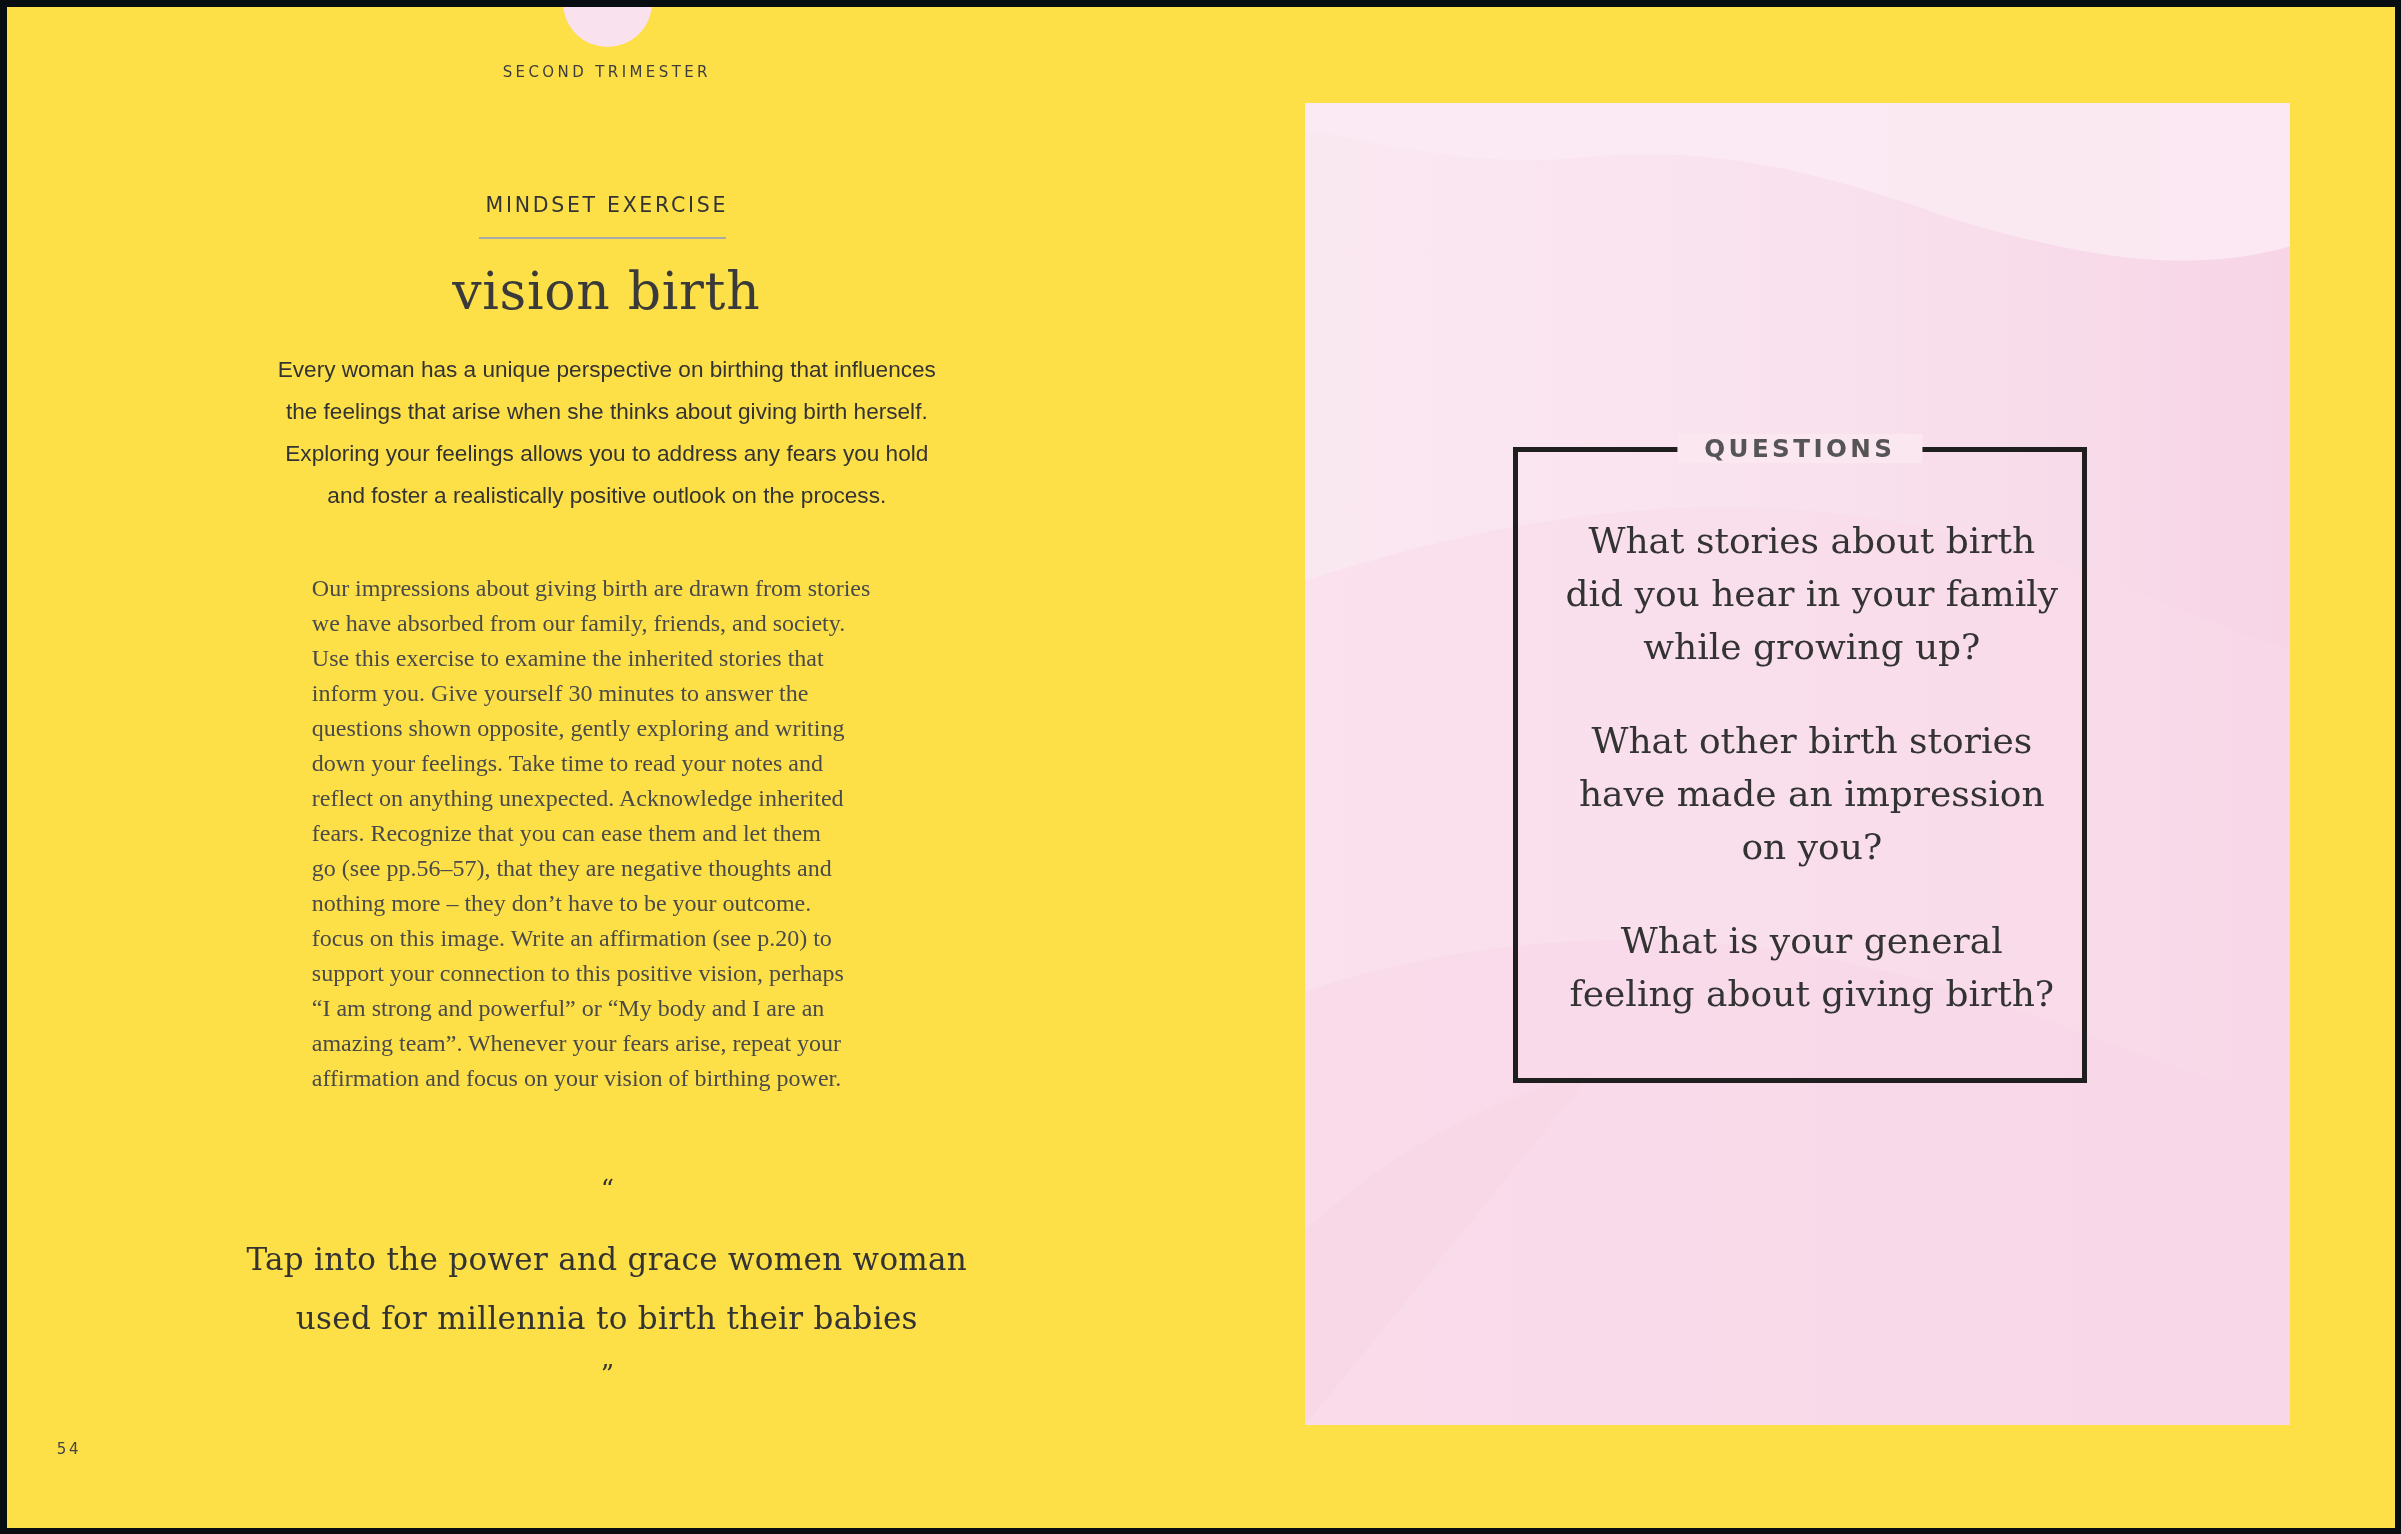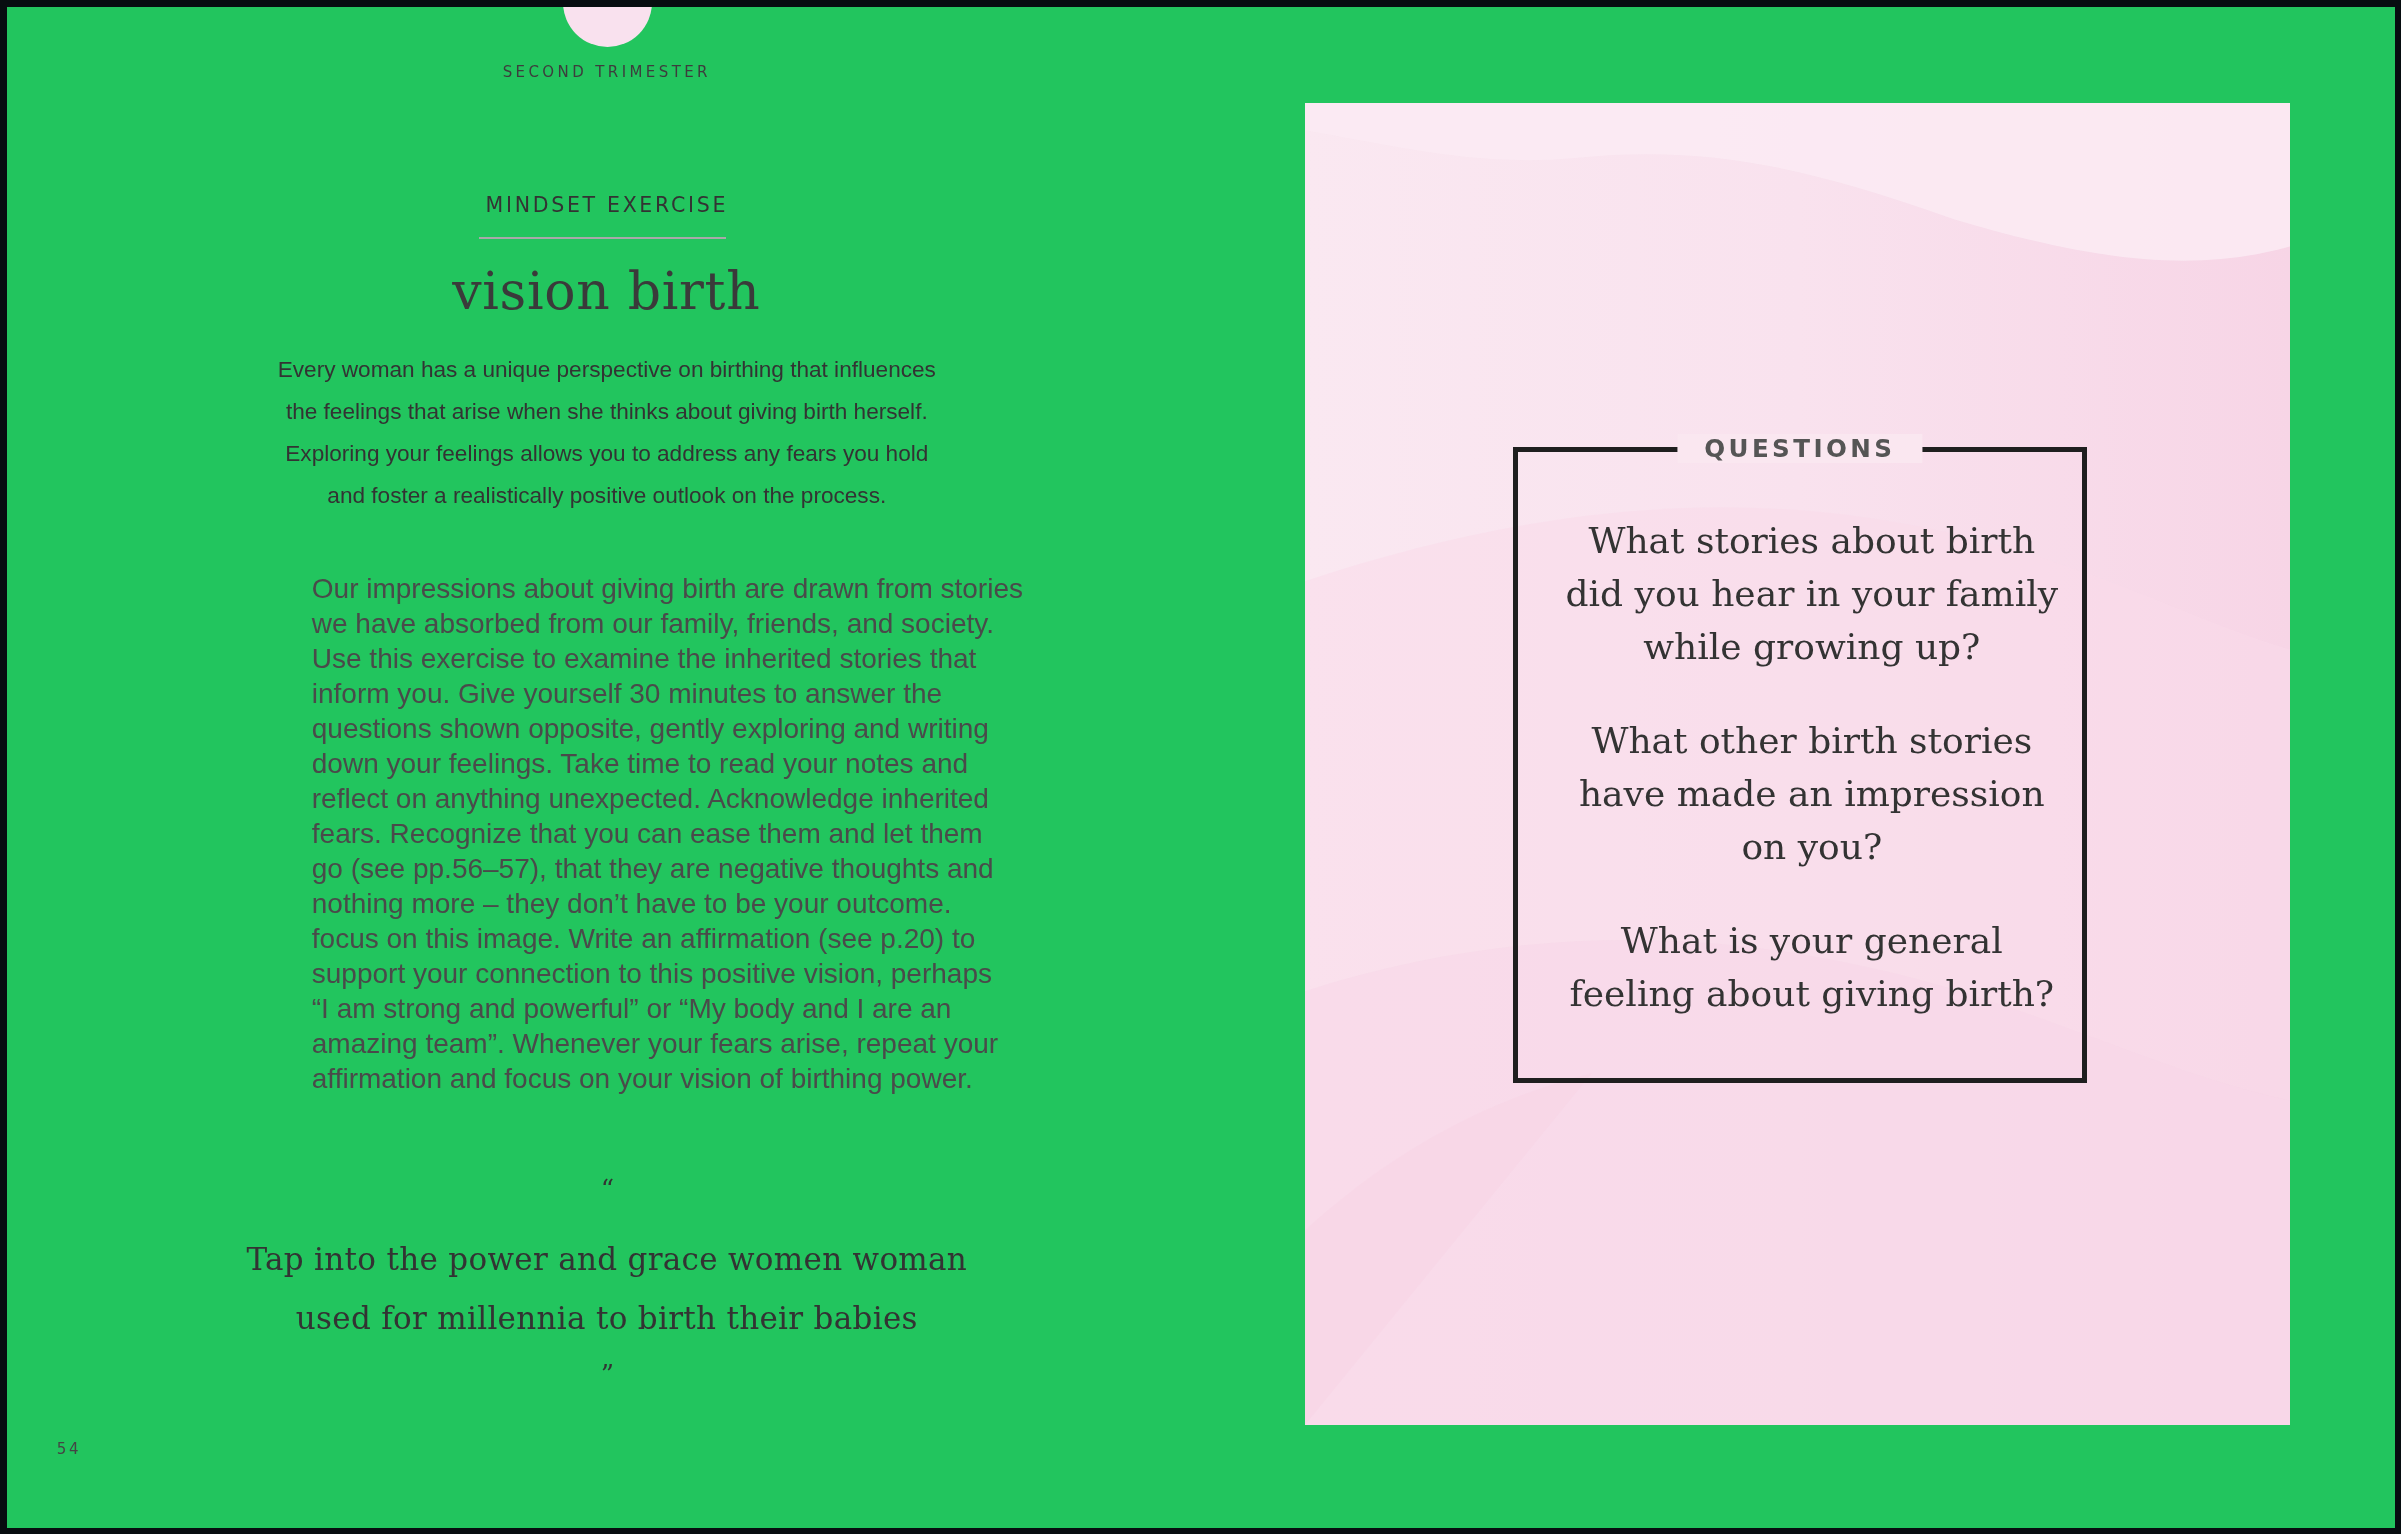--- a/index.html
+++ b/index.html
@@ -7,21 +7,21 @@
     width: 2401px; height: 1534px;
     background: #070d10;
     position: relative;
     overflow: hidden;
     font-family: "Liberation Sans", sans-serif;
   }
   .page {
     position: absolute;
     left: 6.8px; top: 6.8px;
     width: 2388px; height: 1521px;
-    background: #22c55e;
+    background: #fde047;
     overflow: hidden;
   }
   
   .circle {
     position: absolute;
     left: 556px; top: -49px;
     width: 89px; height: 89px;
     border-radius: 50%;
     background: #f9e1ee;
   }
@@ -64,22 +64,22 @@
     text-align: center;
     font-family: "Liberation Sans", sans-serif;
     font-size: 22.6px;
     line-height: 42px;
     color: #333;
   }
   .intro div { white-space: nowrap; }
   .body-text {
     position: absolute;
     left: 305px; width: 615px; top: 564px;
-    font-family: Liberation Sans, sans-serif;
-    font-size: 28px;
+    font-family: Liberation Serif, serif;
+    font-size: 24px;
     line-height: 35px;
     color: #4a4a4a;
   }
   .body-text div { white-space: nowrap; }
   .quote-mark {
     position: absolute;
     left: 532px; width: 137px;
     text-align: center;
     font-family: "DejaVu Serif", serif;
     font-size: 26px;

